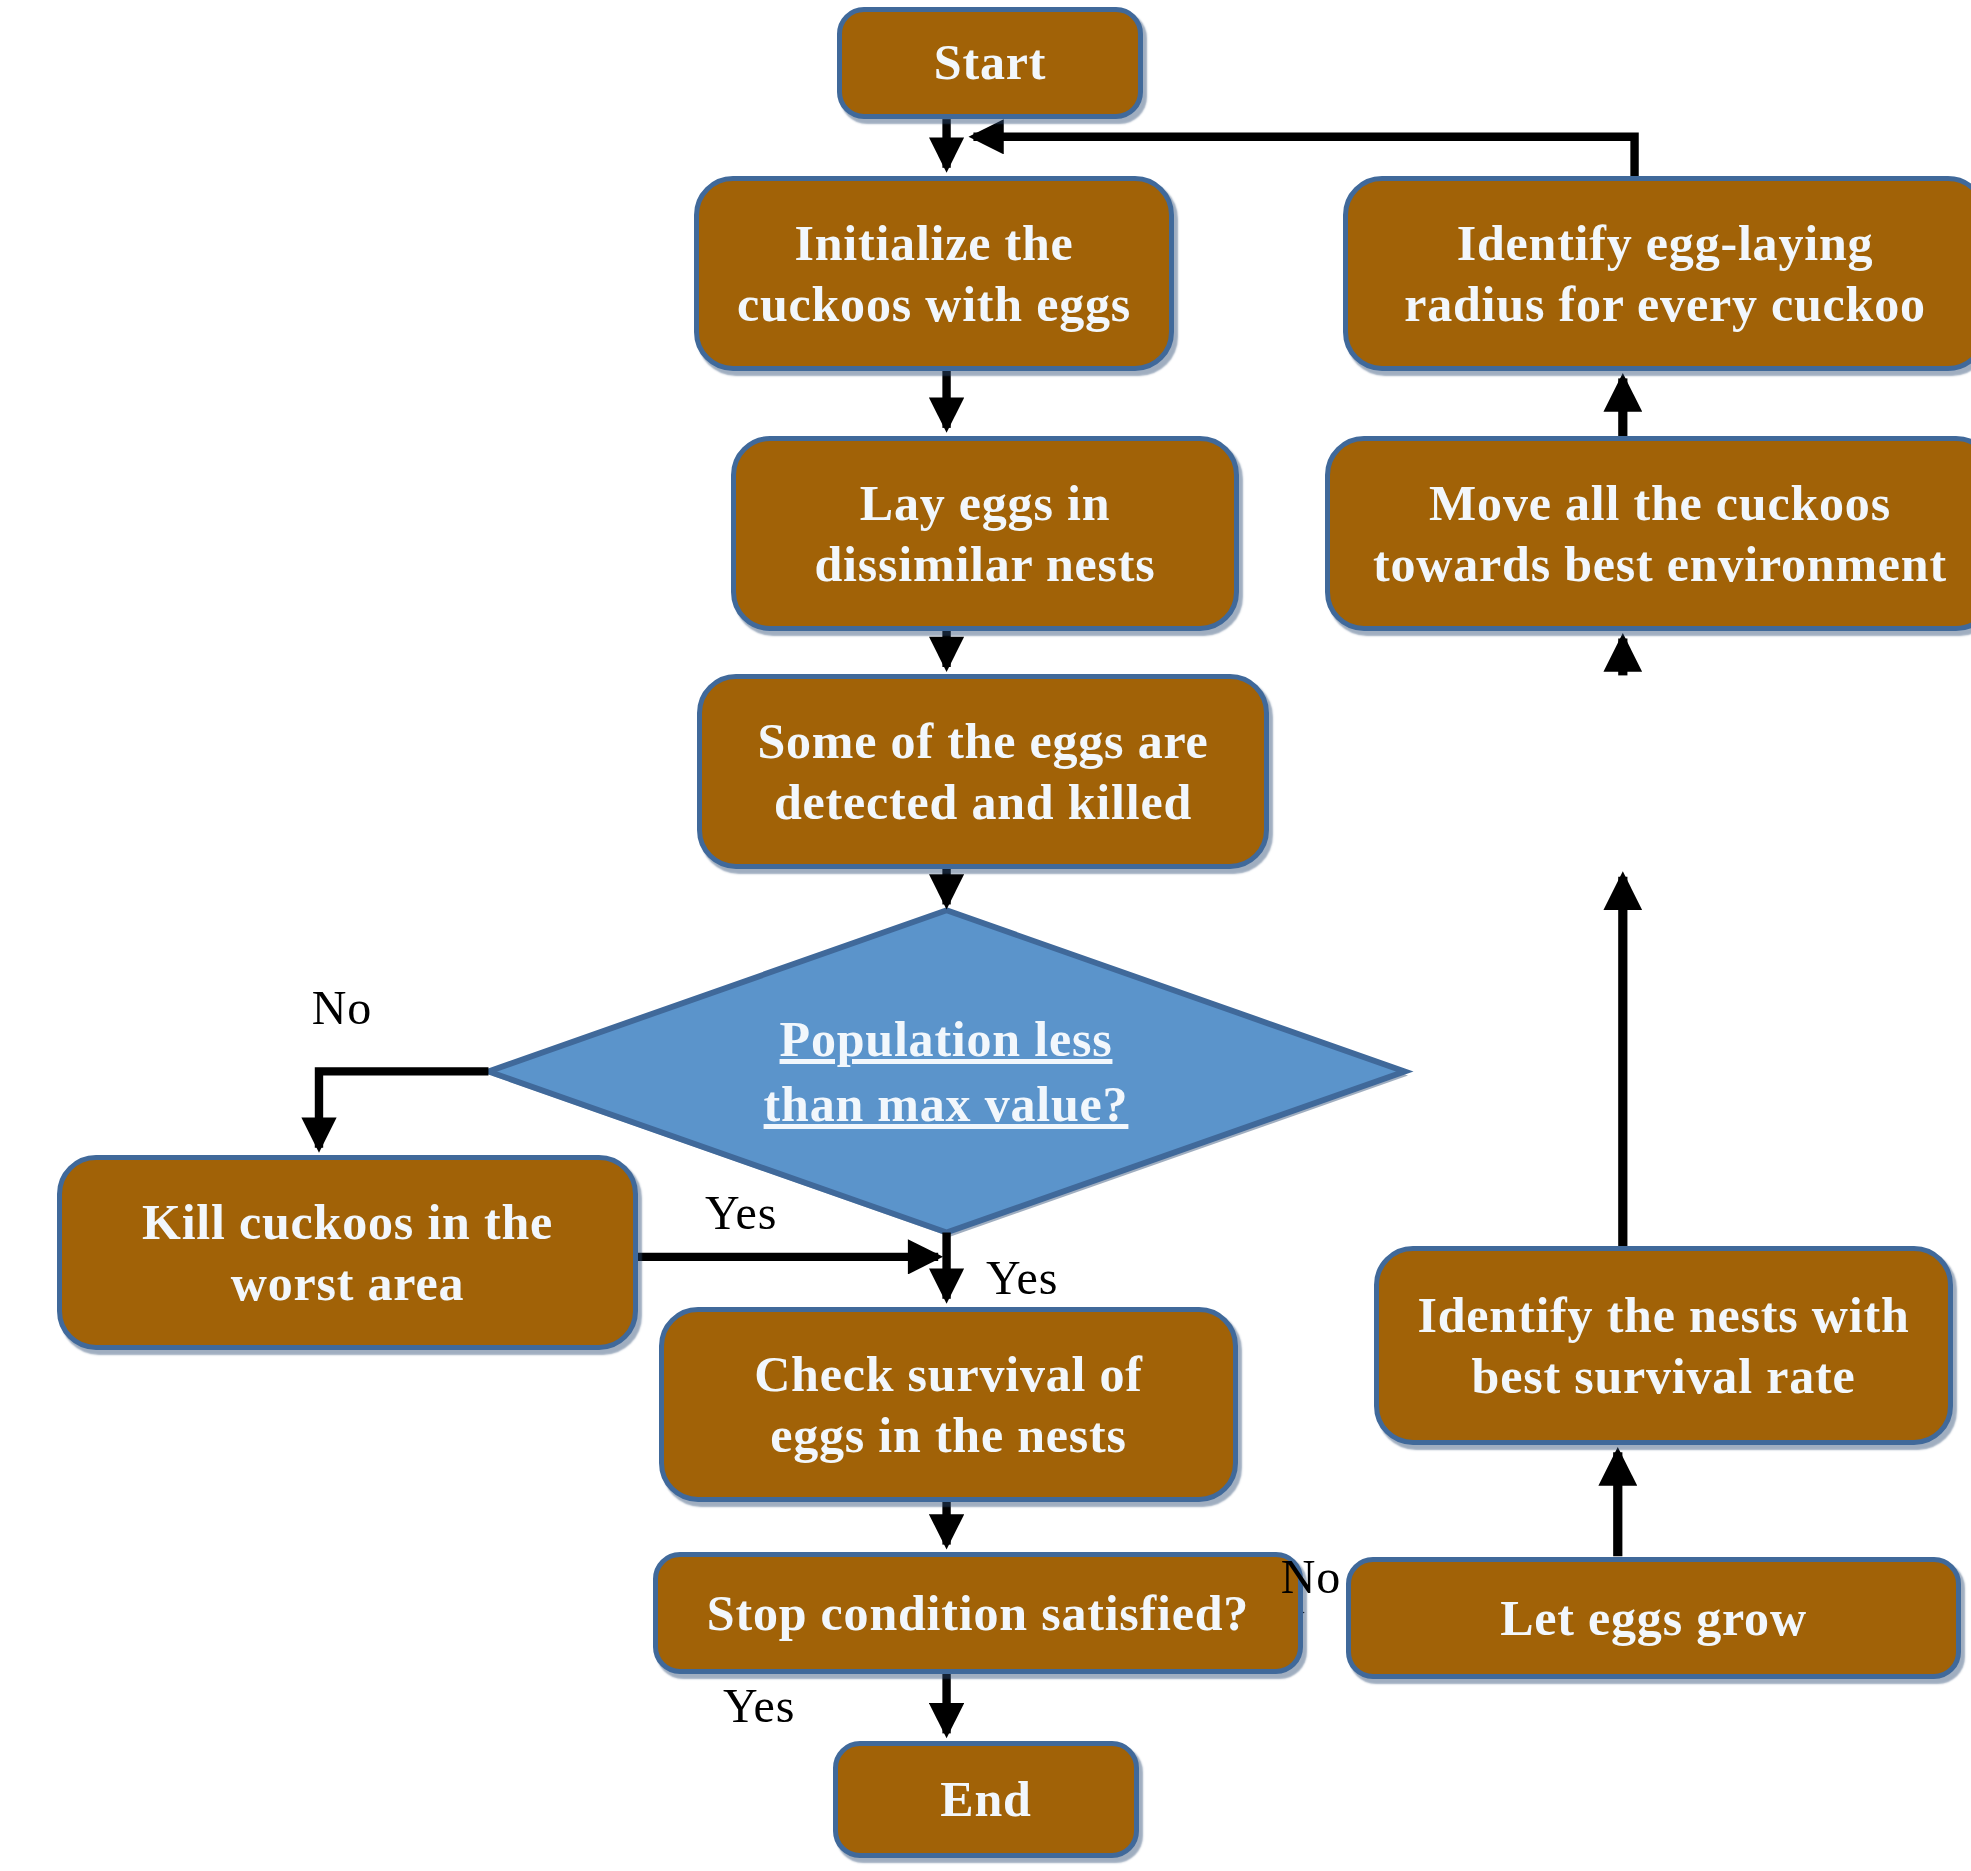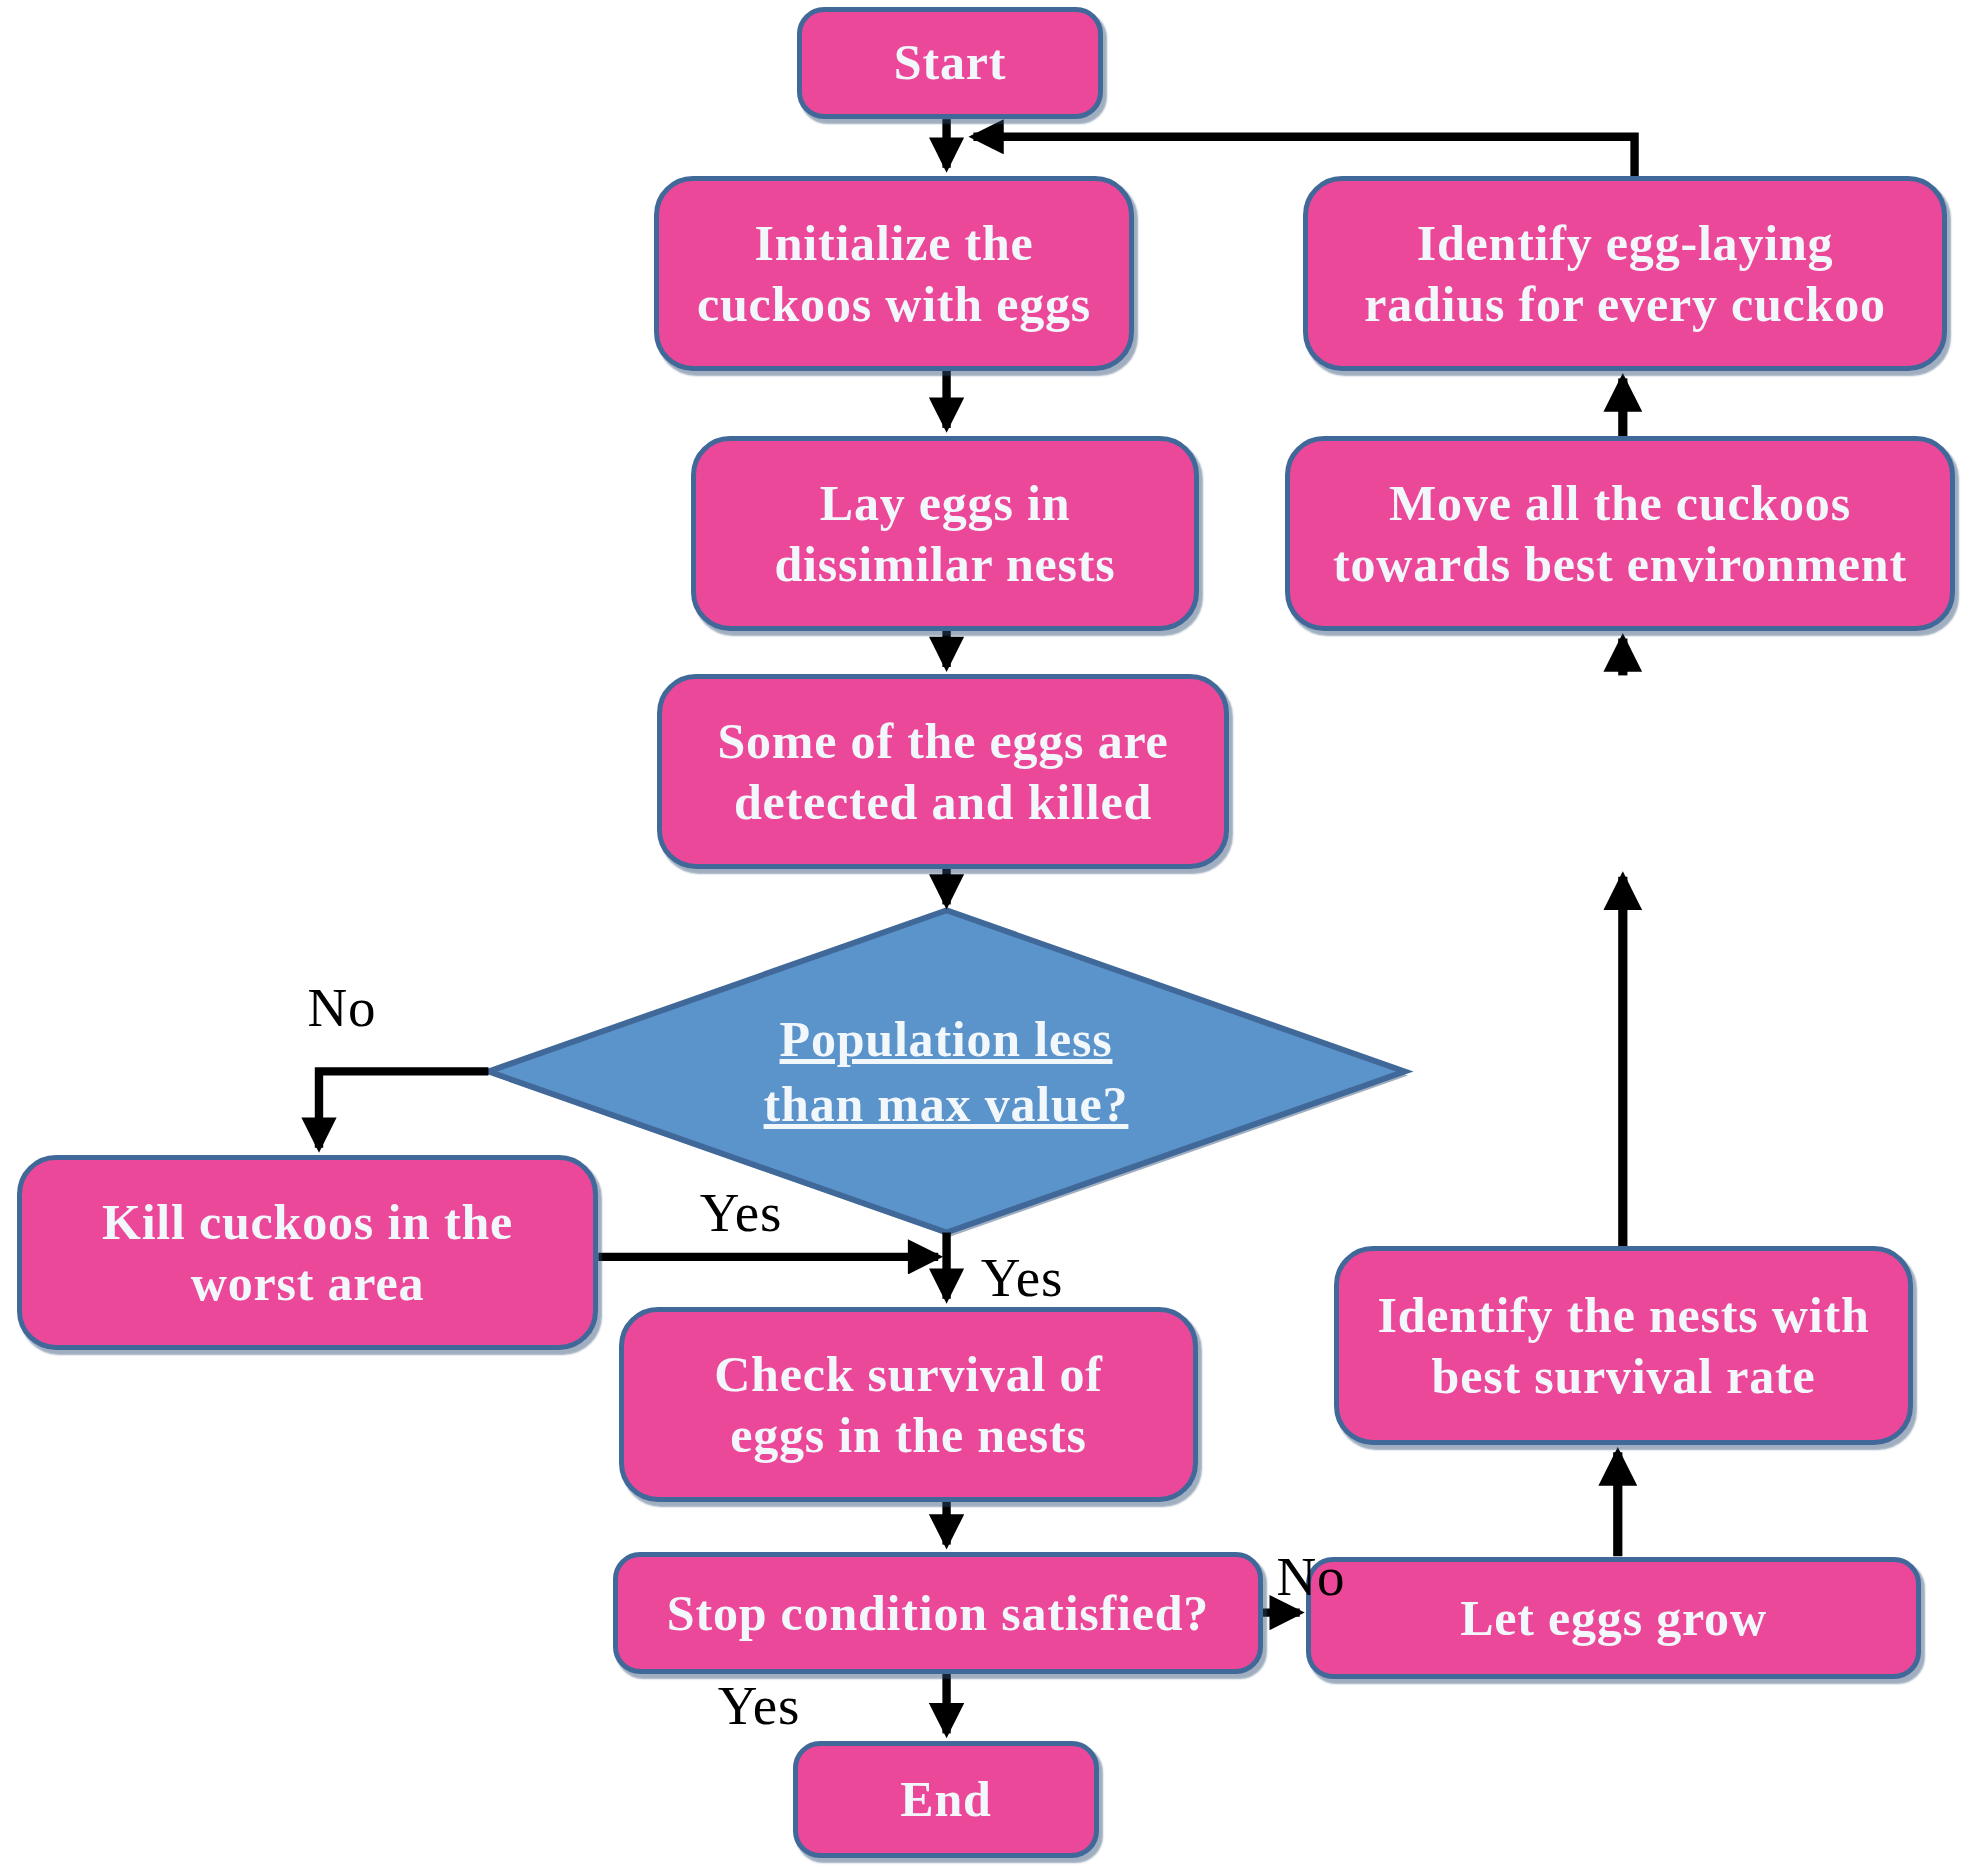--- a/index.html
+++ b/index.html
@@ -7,51 +7,52 @@
     position:relative;
     width:1972px;height:1871px;
     background:#ffffff;
     font-family:"Liberation Serif", serif;
     overflow:hidden;
   }
   #wires{position:absolute;left:0;top:0;z-index:1;}
   .node{
     position:absolute;
     box-sizing:border-box;
-    background:#ec4899;
+    background:#a16207;
     border:5px solid #40699a;
     border-radius:39px;
     box-shadow:3.4px 4.2px 1.7px rgba(45,75,115,0.45);
     display:flex;
     flex-direction:column;
     align-items:center;
     justify-content:center;
     text-align:center;
     color:#f2f7fc;
     font-size:50px;
     font-weight:600;
     letter-spacing:0.8px;
     line-height:1.22;
     z-index:2;
+    margin-left:40px;
   }
   .node.small{border-radius:27px;}
   .diamond-label{
     position:absolute;
     width:520px;
     display:flex;flex-direction:column;align-items:center;justify-content:center;
     text-align:center;
     color:#f2f7fc;font-size:50px;font-weight:600;letter-spacing:0.8px;line-height:1.3;
     z-index:2;
     text-decoration:underline;
   }
   .edge-label{
     position:absolute;
     transform:translate(-50%,-50%);
     color:#000000;
-    font-size:55px;
+    font-size:48px;
     font-weight:500;
     letter-spacing:0.8px;
     z-index:3;
     white-space:nowrap;
   }
 </style>
 </head>
 <body>
 
 <div id="canvas">

